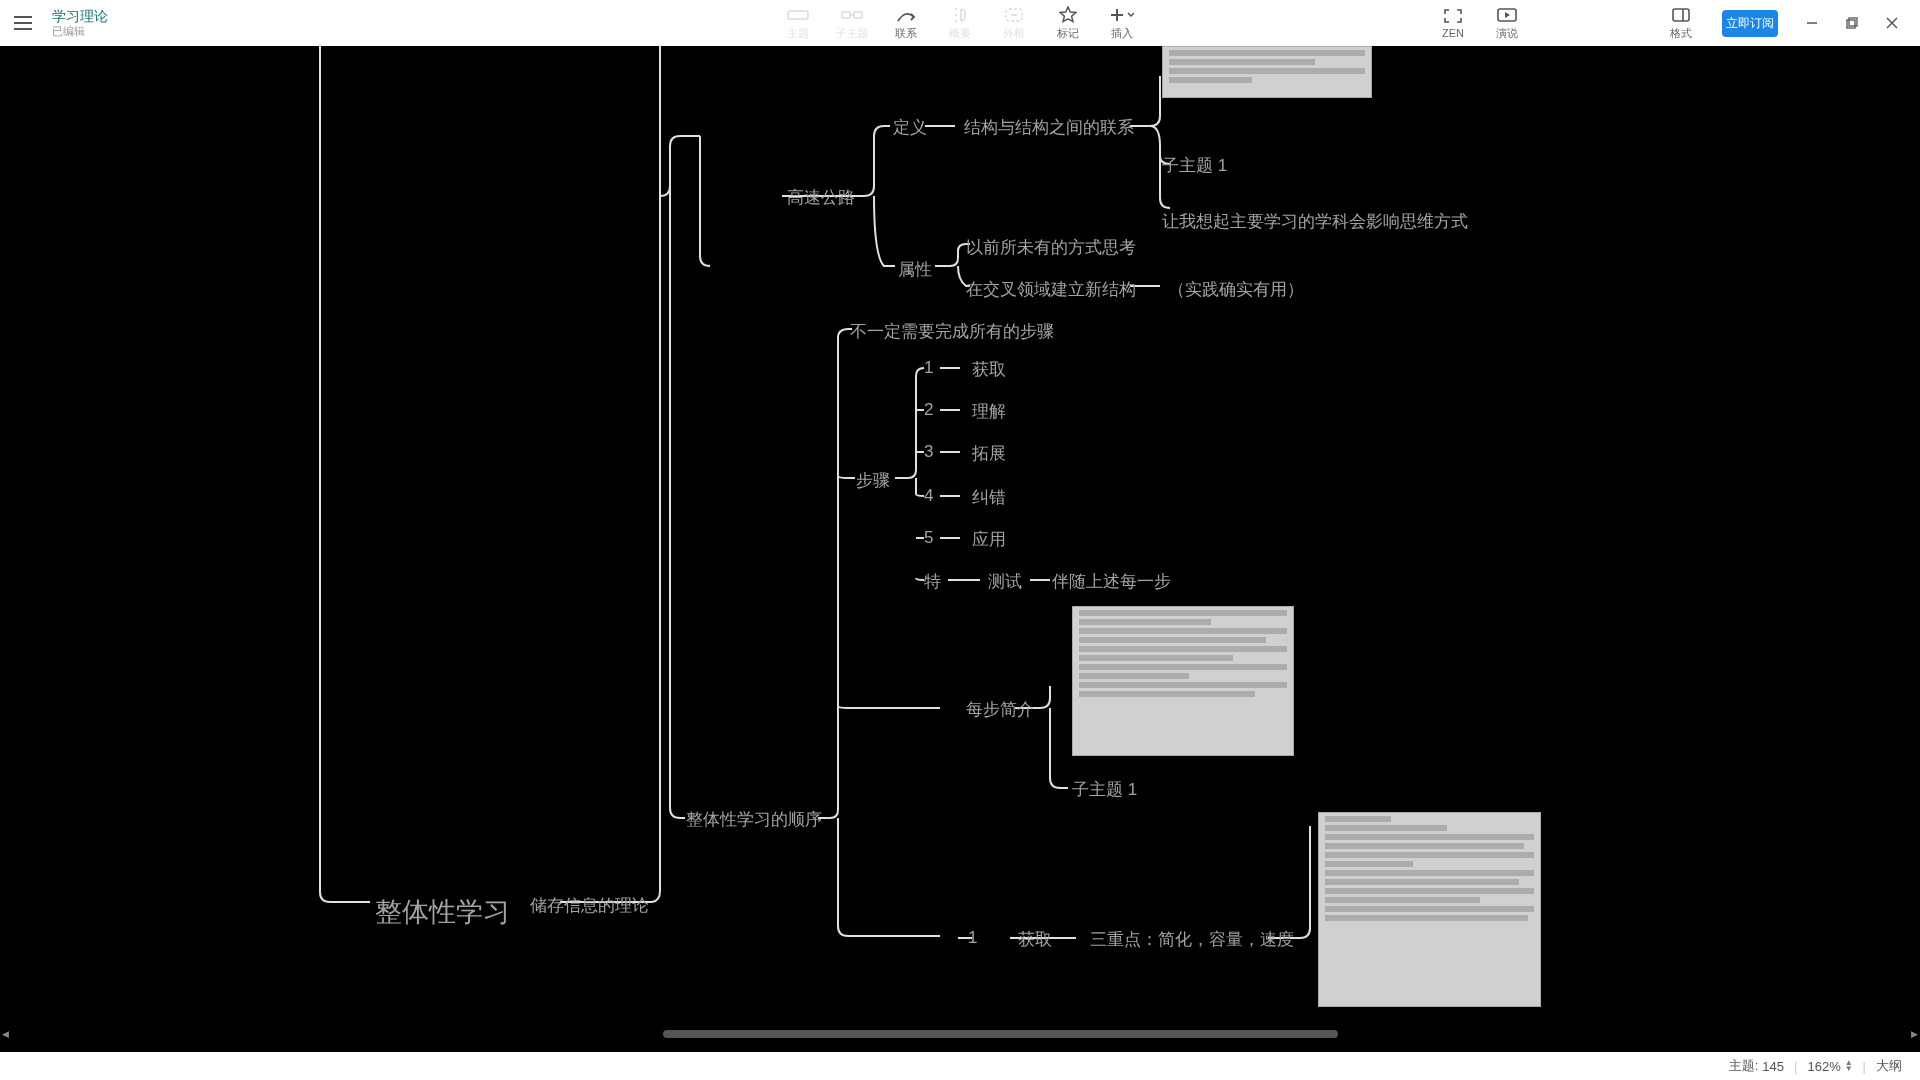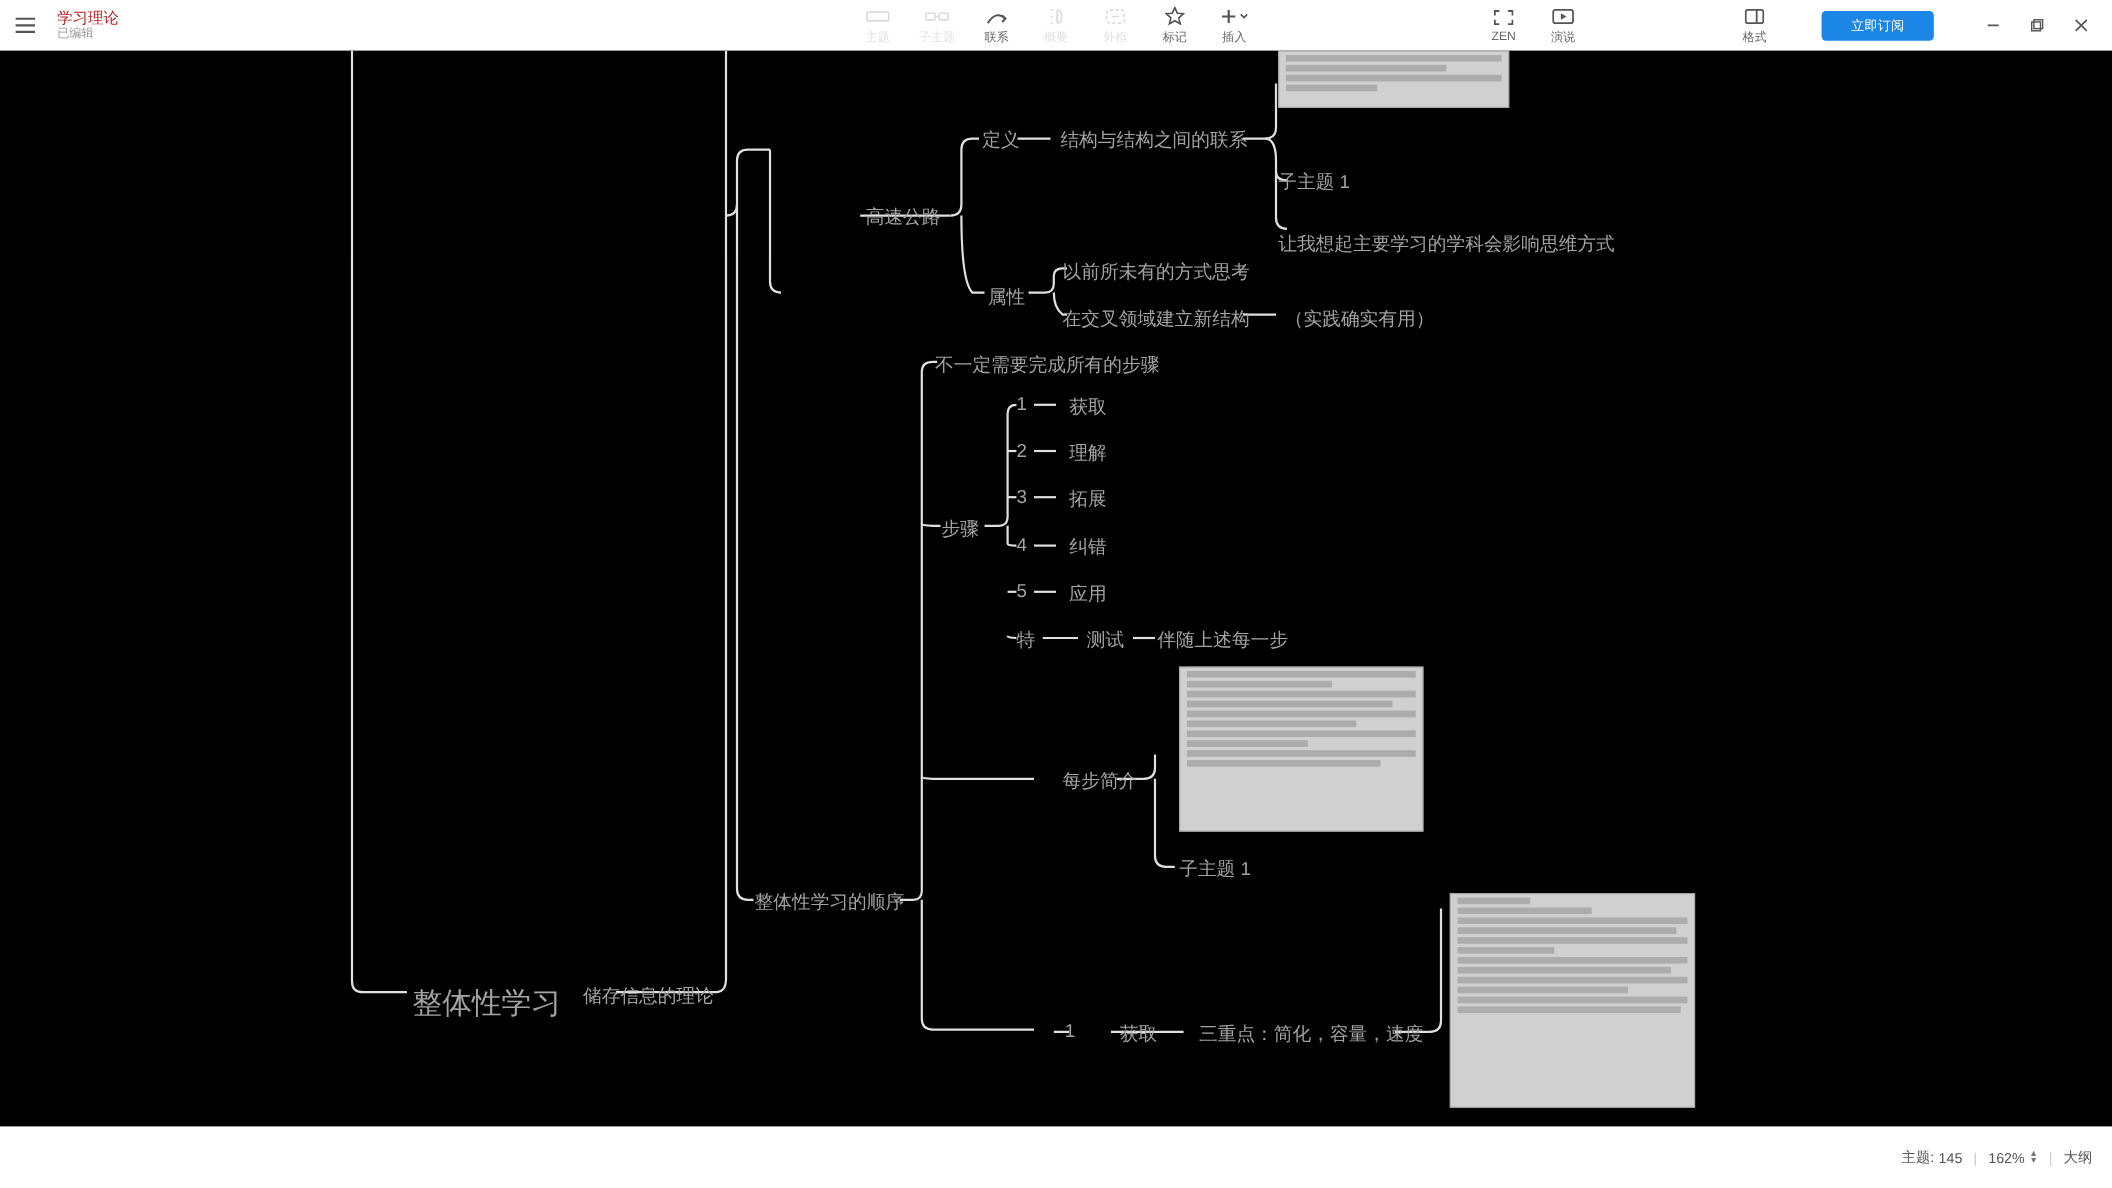--- a/index.html
+++ b/index.html
@@ -1,42 +1,42 @@
 <!DOCTYPE html>
 <html><head>
 <meta charset="utf-8">
 <style>
 *{margin:0;padding:0;box-sizing:border-box;font-family:"Microsoft YaHei",Arial,sans-serif}
 html,body{width:1920px;height:1080px;overflow:hidden;background:#000}
 .titlebar{position:absolute;top:0;left:0;right:0;height:46px;background:#fff;display:flex;align-items:center;z-index:10}
 .hamburger{width:46px;height:46px;display:flex;align-items:center;justify-content:center;cursor:pointer}
 .hamburger svg{width:18px;height:14px}
 .doc-title-wrap{margin-left:6px}
-.doc-title{font-size:14px;color:#b91c1c;line-height:1.2}
+.doc-title{font-size:14px;color:#0f766e;line-height:1.2}
 .doc-status{font-size:11px;color:#999;line-height:1.2}
 .tb-center{position:absolute;left:50%;transform:translateX(-50%);display:flex;align-items:center;height:46px}
 .tb-btn{display:flex;flex-direction:column;align-items:center;justify-content:center;margin:0 10px;cursor:pointer;min-width:34px}
 .tb-btn.dis{opacity:.35;cursor:default}
 .tb-btn .ic{height:18px;display:flex;align-items:center;justify-content:center}
 .tb-btn .lb{font-size:11px;color:#666;margin-top:2px}
 .tb-btn.dis .lb{color:#aaa}
 .tb-right{margin-left:auto;display:flex;align-items:center;height:46px;padding-right:8px}
-.subscribe-btn{background:#1b86e6;color:#fff;font-size:12px;padding:5px 27px;border-radius:4px;border:none;cursor:pointer;margin:0 34px}
+.subscribe-btn{background:#1b86e6;color:#fff;font-size:12px;padding:5px 4px;border-radius:4px;border:none;cursor:pointer;margin:0 14px}
 .winbtn{width:40px;height:46px;display:flex;align-items:center;justify-content:center;cursor:pointer}
 .canvas-area{position:absolute;top:46px;left:0;right:0;bottom:40px;background:#000;overflow:hidden}
 .canvas-area svg{position:absolute;top:0;left:0}
 .node{position:absolute;color:#a3a3a3;font-size:17px;white-space:nowrap}
 .node.root{font-size:27px}
 .thumb{position:absolute;background:#d0d0d0;border:1px solid #aaa}
 .thumb .ln{height:6px;margin:3px 6px;background:#888;opacity:.5}
 .scroll-h{position:absolute;left:0;right:0;bottom:40px;height:12px;background:#000}
 .scroll-h .track{position:absolute;left:8px;right:8px;top:2px;height:8px}
 .scroll-h .thumb-bar{position:absolute;top:0;height:8px;background:#555;border-radius:4px}
 .scroll-h .arrow{position:absolute;top:1px;font-size:9px;color:#888}
-.statusbar{position:absolute;left:0;right:0;bottom:0;height:56px;background:#fff;display:flex;align-items:center;justify-content:flex-end;padding:0 18px;font-size:13px;color:#555}
+.statusbar{position:absolute;left:0;right:0;bottom:0;height:28px;background:#fff;display:flex;align-items:center;justify-content:flex-end;padding:0 18px;font-size:13px;color:#555}
 .statusbar .sep{margin:0 10px;color:#ccc}
 .zoom-spin{display:inline-flex;flex-direction:column;margin-left:4px;line-height:6px;font-size:8px;color:#777}
 </style>
 </head>
 <body>
 
 <div class="titlebar">
   <div class="hamburger">
     <svg viewBox="0 0 18 14">
         <path d="M0 1h18M0 7h18M0 13h18" stroke="#555" stroke-width="2"></path>

